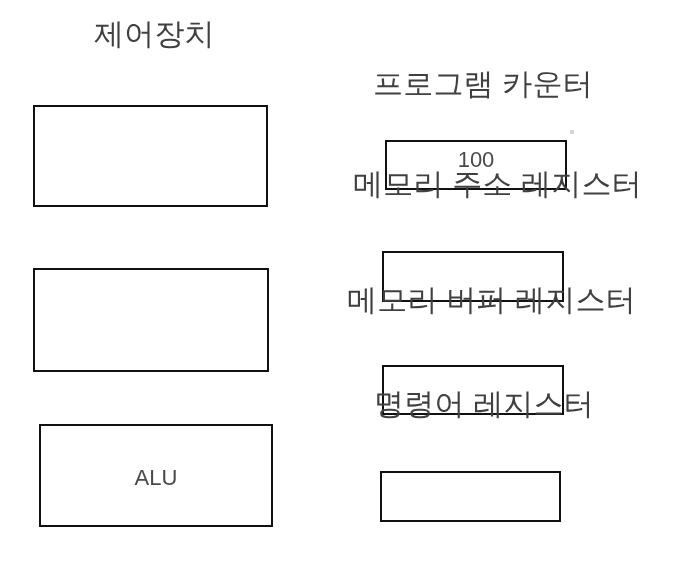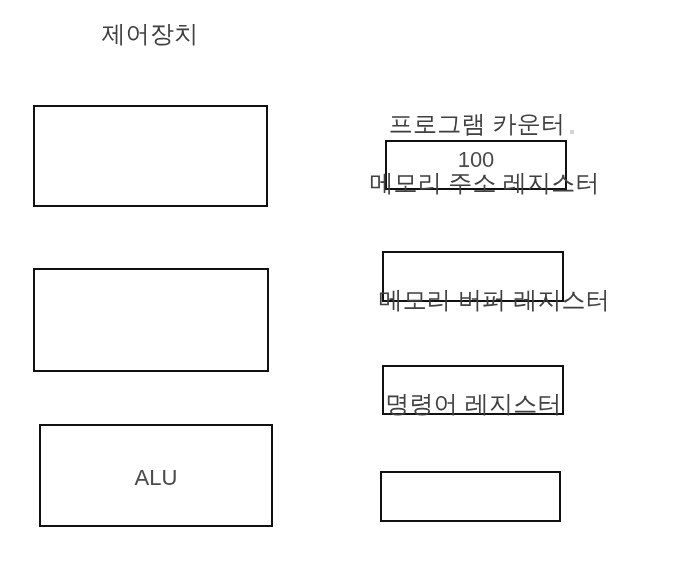--- a/index.html
+++ b/index.html
@@ -16,21 +16,21 @@
     overflow: hidden;
   }
   #diagram {
     position: relative;
     width: 692px;
     height: 580px;
     background: #ffffff;
   }
   .node-label {
     position: absolute;
-    font-size: 24px;
+    font-size: 30px;
     line-height: 25px;
     letter-spacing: 0.2px;
     color: #404040;
     white-space: nowrap;
     text-align: center;
     -webkit-font-smoothing: none;
   }
   .box {
     position: absolute;
     box-sizing: border-box;
@@ -59,26 +59,26 @@
   #label-control-unit   { left: 94px;  top: 21px;  width: 112px; }
   #box-control-unit     { left: 33px;  top: 69px;  width: 235px; height: 102px; }
 
   #label-accumulator    { left: 107px; top: 191px; width: 86px; }
   #box-accumulator      { left: 33px;  top: 232px; width: 236px; height: 104px; }
 
   #box-alu              { left: 39px;  top: 388px; width: 234px; height: 103px; text-decoration: underline; }
   #value-alu            { top: 40px; }
 
   
-  #label-program-counter { left: 373px; top: 71px;  width: 208px; margin-top: 40px; }
+  #label-program-counter { left: 373px; top: 71px;  width: 208px; }
   #box-program-counter   { left: 385px; top: 104px; width: 182px; height: 50px; }
   #value-program-counter { top: 6px; }
   #speck-pc              { left: 570px; top: 130px; }
 
-  #label-mar            { left: 353px; top: 171px; width: 263px; font-family: Liberation Serif, serif; }
+  #label-mar            { left: 353px; top: 171px; width: 263px; }
   #box-mar              { left: 382px; top: 215px; width: 182px; height: 51px; }
 
   #label-mbr            { left: 347px; top: 287px; width: 263px; text-align: right; }
   #box-mbr              { left: 382px; top: 329px; width: 182px; height: 50px; }
 
   #label-ir             { left: 374px; top: 391px; width: 199px; }
   #box-ir               { left: 380px; top: 435px; width: 181px; height: 51px; }
 </style>
 </head>
 <body>

